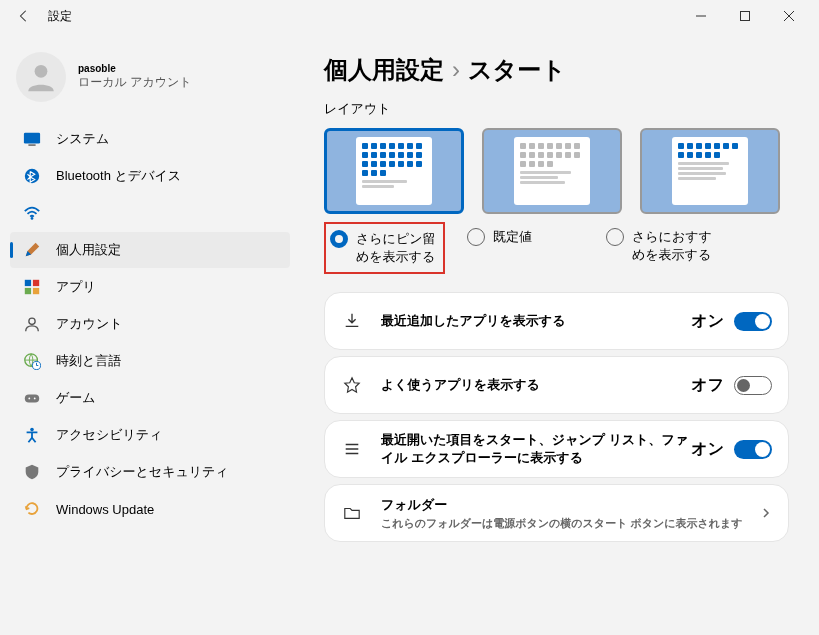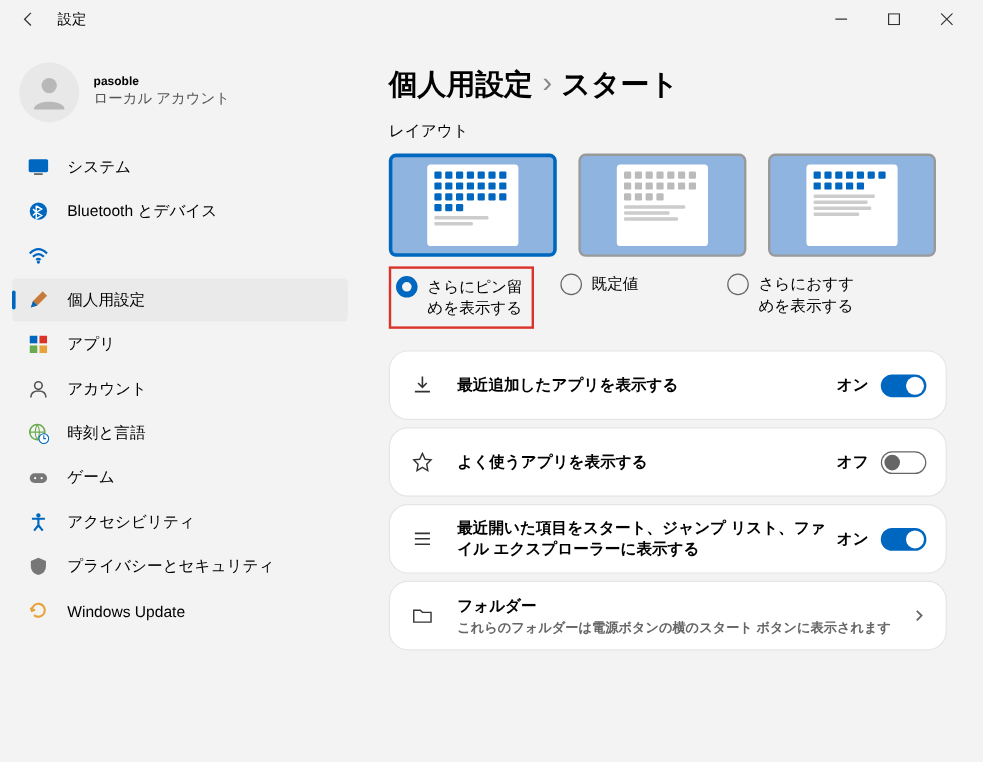--- a/index.html
+++ b/index.html
@@ -39,21 +39,21 @@
 .radios { display: flex; gap: 18px; margin-bottom: 18px; }
 .radio-opt { width: 121px; display: flex; align-items: flex-start; gap: 8px; padding: 6px 4px; font-size: 13px; }
 .radio-opt.highlighted { border: 2px solid #d9332a; }
 .radio-circle { width: 18px; height: 18px; border: 1px solid #666; border-radius: 50%; flex-shrink: 0; position: relative; }
 .radio-circle.checked { border: 5px solid #0067c0; }
 .setting-row { background: #fff; border: 1px solid #e5e5e5; border-radius: 16px; min-height: 58px; display: flex; align-items: center; padding: 10px 16px; margin-bottom: 6px; font-weight: bold; }
 .setting-icon { width: 22px; height: 22px; margin-right: 18px; display: flex; align-items: center; justify-content: center; color: #333; }
 .setting-text { flex: 1; }
 .setting-label { font-size: 13px; }
 .setting-desc { font-size: 11px; color: #666; margin-top: 2px; }
-.setting-state { font-size: 13px; margin-right: 10px; }
+.setting-state { font-size: 16px; margin-right: 10px; }
 .toggle { width: 38px; height: 19px; border-radius: 10px; position: relative; }
 .toggle.on { background: #0067c0; }
 .toggle.on::after { content: ""; position: absolute; right: 2px; top: 2px; width: 15px; height: 15px; background: #fff; border-radius: 50%; }
 .toggle.off { background: #fff; border: 1px solid #666; }
 .toggle.off::after { content: ""; position: absolute; left: 2px; top: 2px; width: 13px; height: 13px; background: #666; border-radius: 50%; }
 .chev { color: #666; margin-left: 8px; }
 svg { display: block; }
 </style>
 </head>
 <body>

